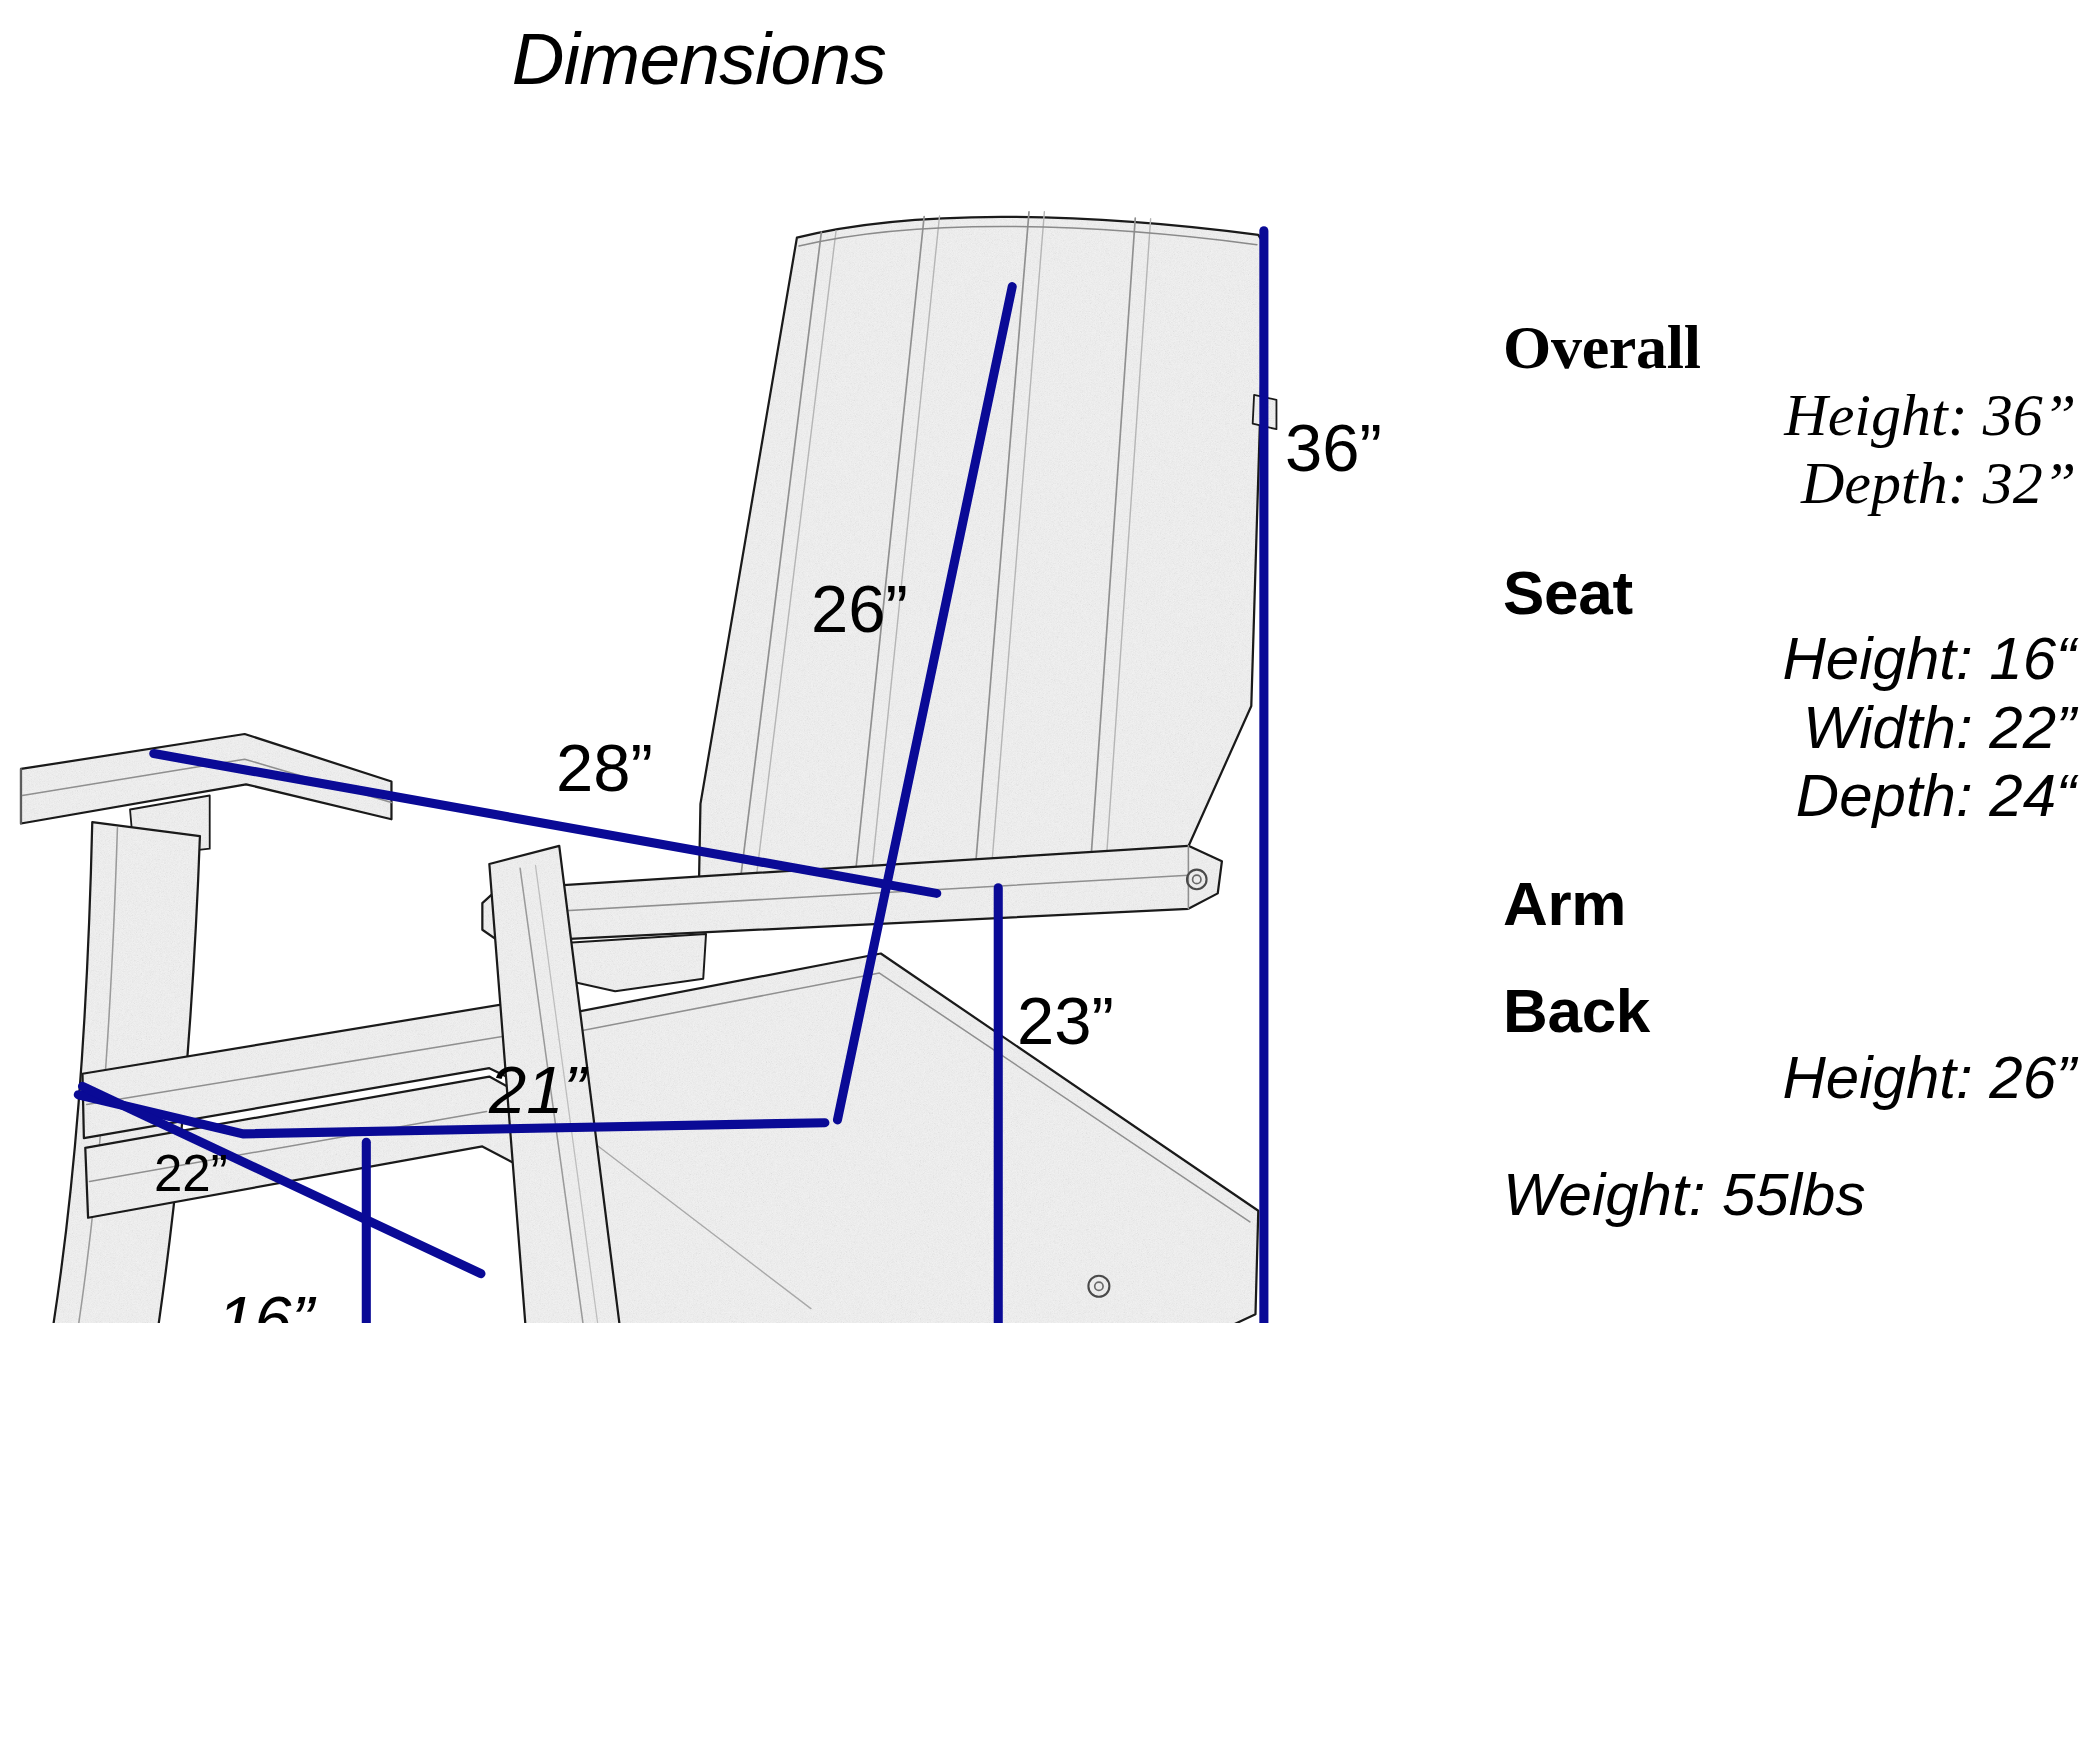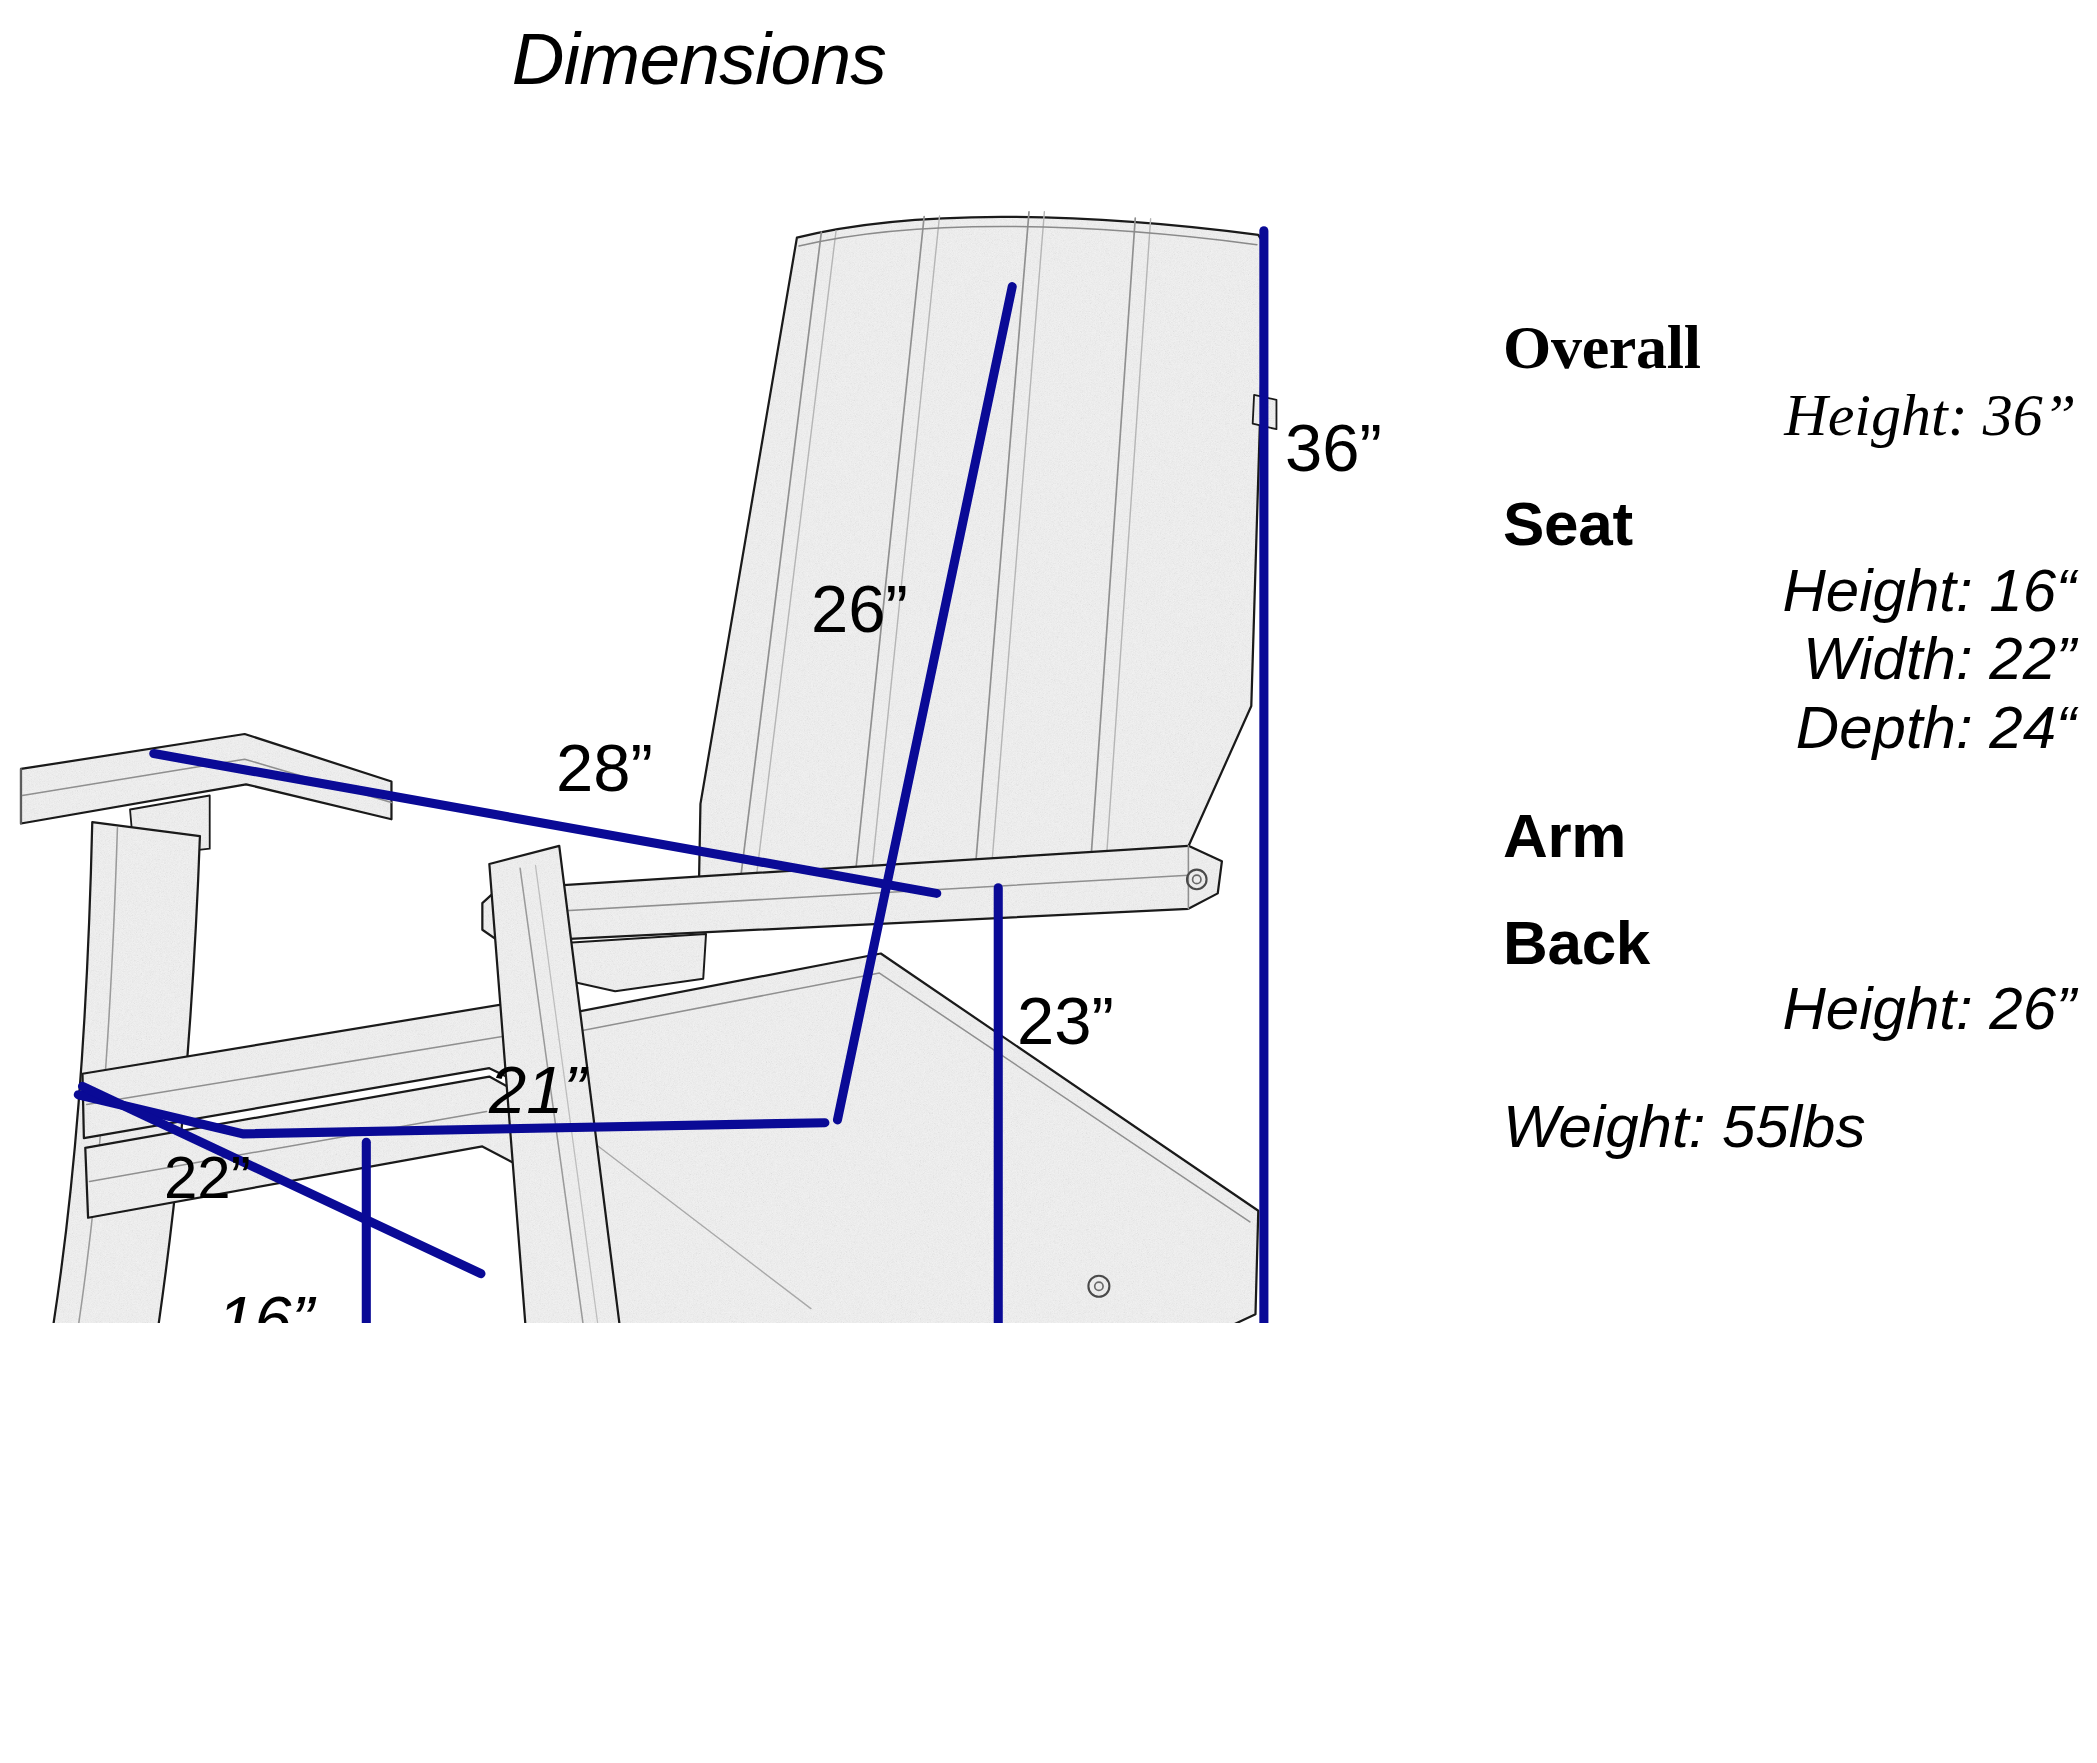--- a/index.html
+++ b/index.html
@@ -49,21 +49,21 @@
     line-height: 1;
   }
   .dim-upright { font-style: normal; }
   .dim-italic  { font-style: italic; }
 
   #dim-36 { left: 1285px; top: 414px;  font-size: 67px; }
   #dim-26 { left: 811px; top: 575px;  font-size: 67px; }
   #dim-28 { left: 556px;  top: 734px; font-size: 67px; }
   #dim-23 { left: 1017px; top: 987px; font-size: 67px; }
   #dim-21 { left: 489px;  top: 1056px; font-size: 67px; }
-  #dim-22 { left: 154px;  top: 1148px; font-size: 60px; margin-left: 10px; }
+  #dim-22 { left: 154px;  top: 1148px; font-size: 51px; }
   #dim-16 { left: 217px;  top: 1286px; font-size: 67px; }
   #dim-32 { left: 822px; top: 1479px; font-size: 67px; }
 
   
   #specs {
     position: absolute;
     left: 1503px;
     top: 315px;
     width: 573px;
     color: #000000;
@@ -265,20 +265,21 @@
   <div id="dim-21" class="dim-label dim-italic">21”</div>
   <div id="dim-22" class="dim-label dim-upright">22”</div>
   <div id="dim-16" class="dim-label dim-italic">16”</div>
   <div id="dim-32" class="dim-label dim-upright">32”</div>
 
   <div id="specs">
 
     <div class="spec-group" id="group-overall">
       <div class="spec-heading">Overall</div>
       <div class="spec-line">Height: 36”</div>
+      <div class="spec-line">Depth: 32”</div>
     </div>
 
     <div class="spec-group" id="group-seat">
       <div class="spec-heading">Seat</div>
       <div class="spec-line">Height: 16“</div>
       <div class="spec-line">Width: 22”</div>
       <div class="spec-line">Depth: 24“</div>
     </div>
 
     <div class="spec-group" id="group-arm">

